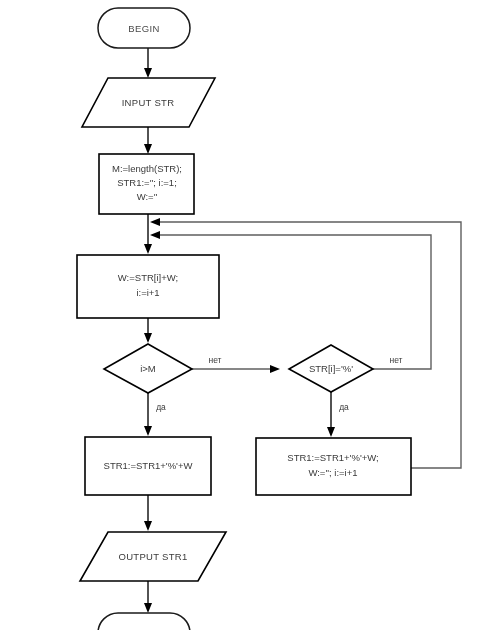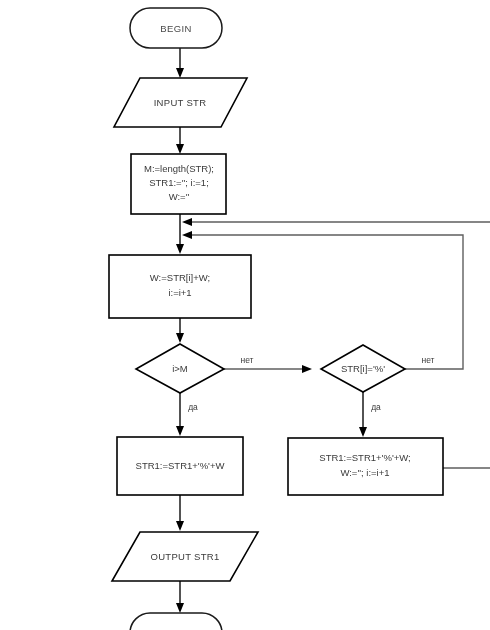--- a/index.html
+++ b/index.html
@@ -12,21 +12,20 @@
     width: 490px;
     height: 630px;
     overflow: hidden;
     font-family: "Liberation Sans", sans-serif;
   }
   #flowchart-canvas {
     position: relative;
     width: 416px;
     height: 630px;
     background: #ffffff;
-    margin-left: 32px;
   }
   svg#flow-svg {
     display: block;
     width: 490px;
     height: 630px;
   }
   .node-shape {
     fill: #ffffff;
     stroke: #000000;
     stroke-width: 1.6;

